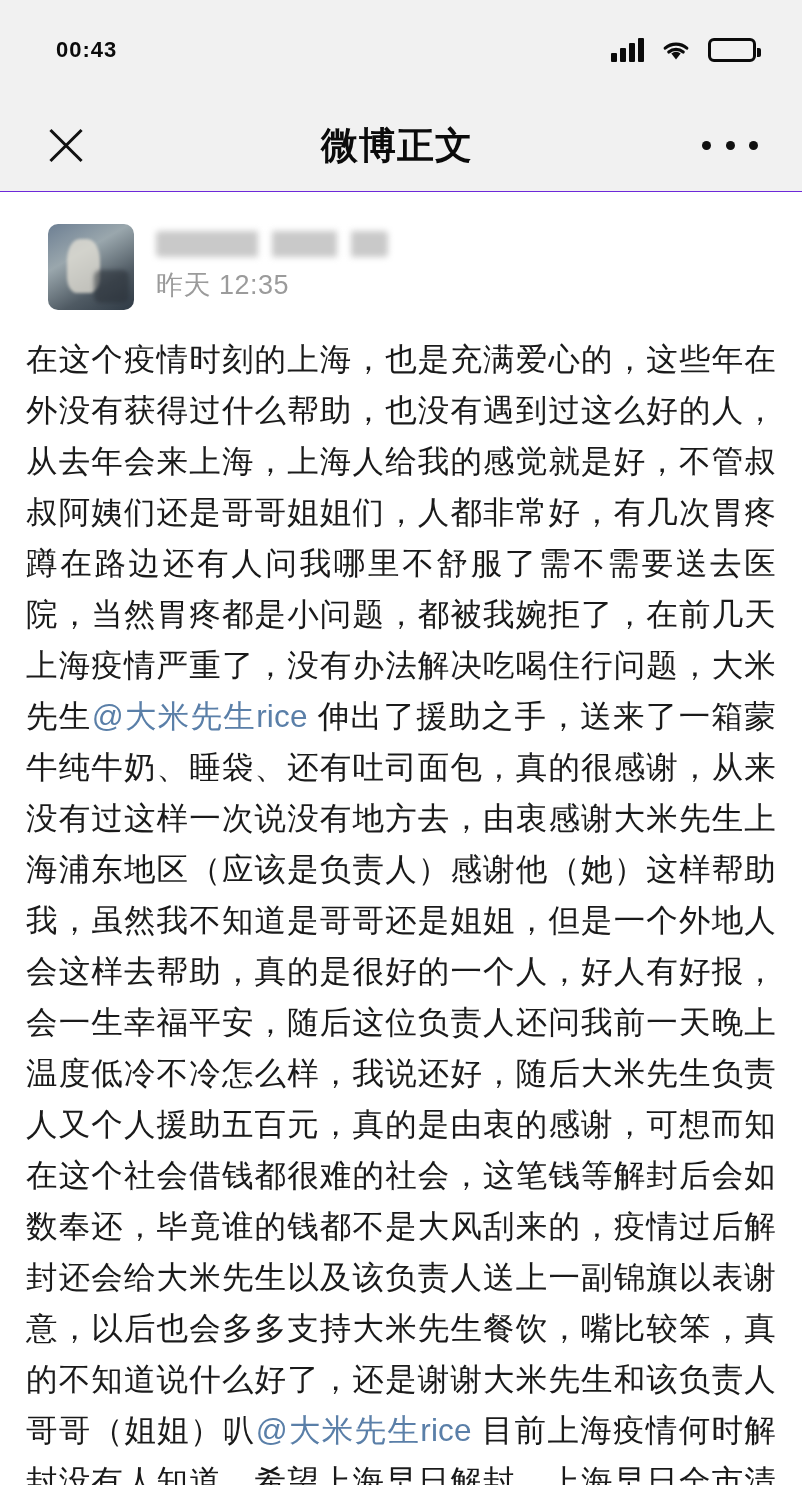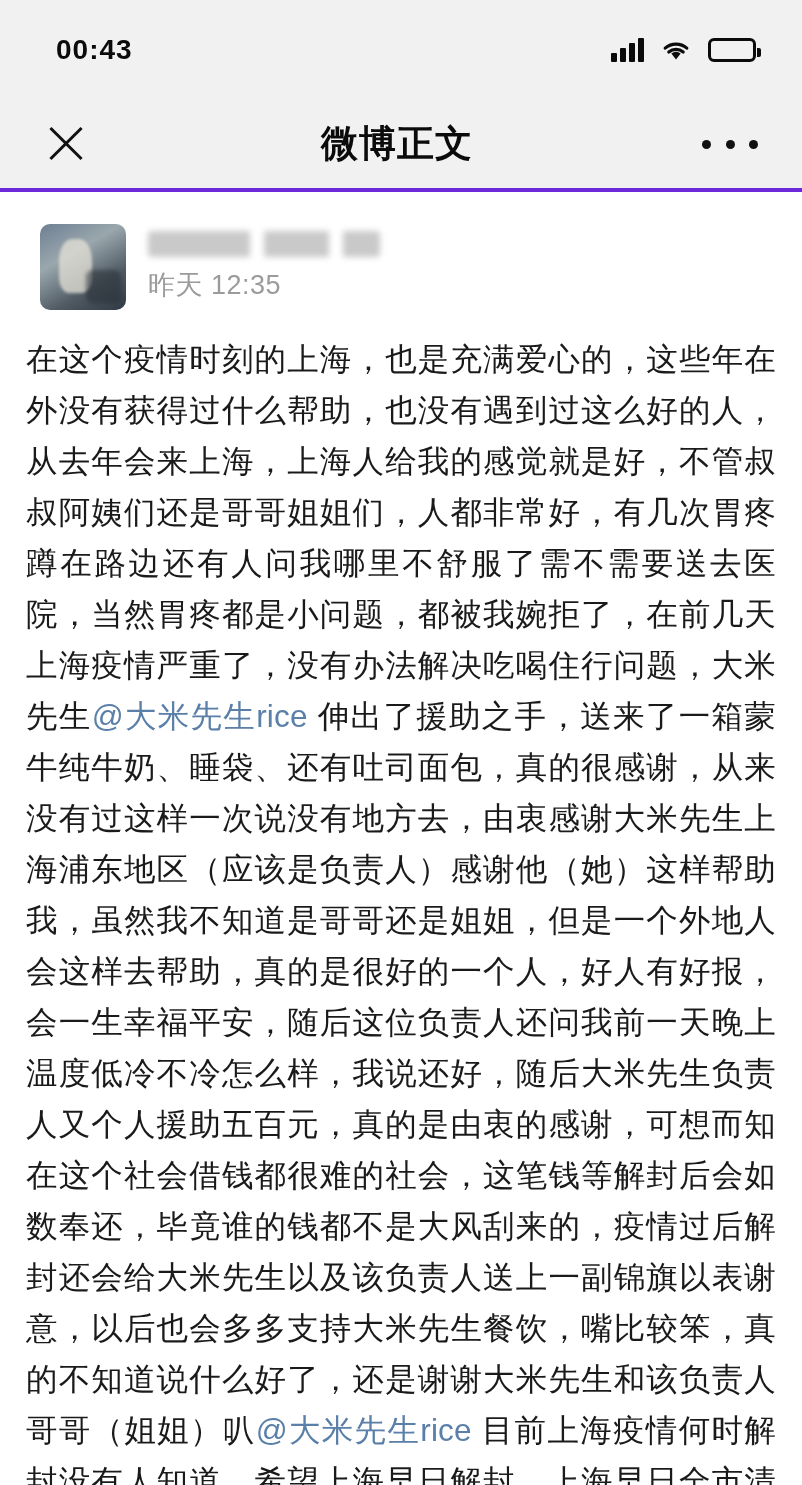--- a/index.html
+++ b/index.html
@@ -20,21 +20,21 @@
   
   .status-bar {
     height: 100px;
     background: #f1f1f1;
     display: flex;
     align-items: center;
     justify-content: space-between;
     padding: 0 46px 0 56px;
   }
   .status-time {
-    font-size: 28px;
+    font-size: 22px;
     font-weight: bold;
     color: #0b0b0b;
     letter-spacing: 1px;
   }
   .status-right {
     display: flex;
     align-items: center;
     gap: 16px;
   }
   .signal-bars {
@@ -77,21 +77,21 @@
   }
 
   
   .nav-bar {
     height: 92px;
     background: #f1f1f1;
     display: flex;
     align-items: center;
     justify-content: space-between;
     padding: 0 44px 0 40px;
-    border-bottom: 4px solid #6d28d9;
+    border-bottom: 1px solid #6d28d9;
   }
   .nav-close {
     width: 52px; height: 52px;
     position: relative;
     cursor: pointer;
   }
   .nav-close::before, .nav-close::after {
     content: "";
     position: absolute;
     left: 4px; top: 24px;
@@ -115,21 +115,21 @@
   }
   .nav-more i {
     width: 9px; height: 9px;
     border-radius: 50%;
     background: #111;
     display: block;
   }
 
   
   .post {
-    padding: 28px 26px 0 26px;
+    padding: 28px 26px 0 34px;
   }
   .post-head {
     display: flex;
     align-items: center;
     gap: 22px;
     padding: 4px 0 10px 14px;
   }
   .avatar {
     width: 86px; height: 86px;
     border-radius: 10px;

